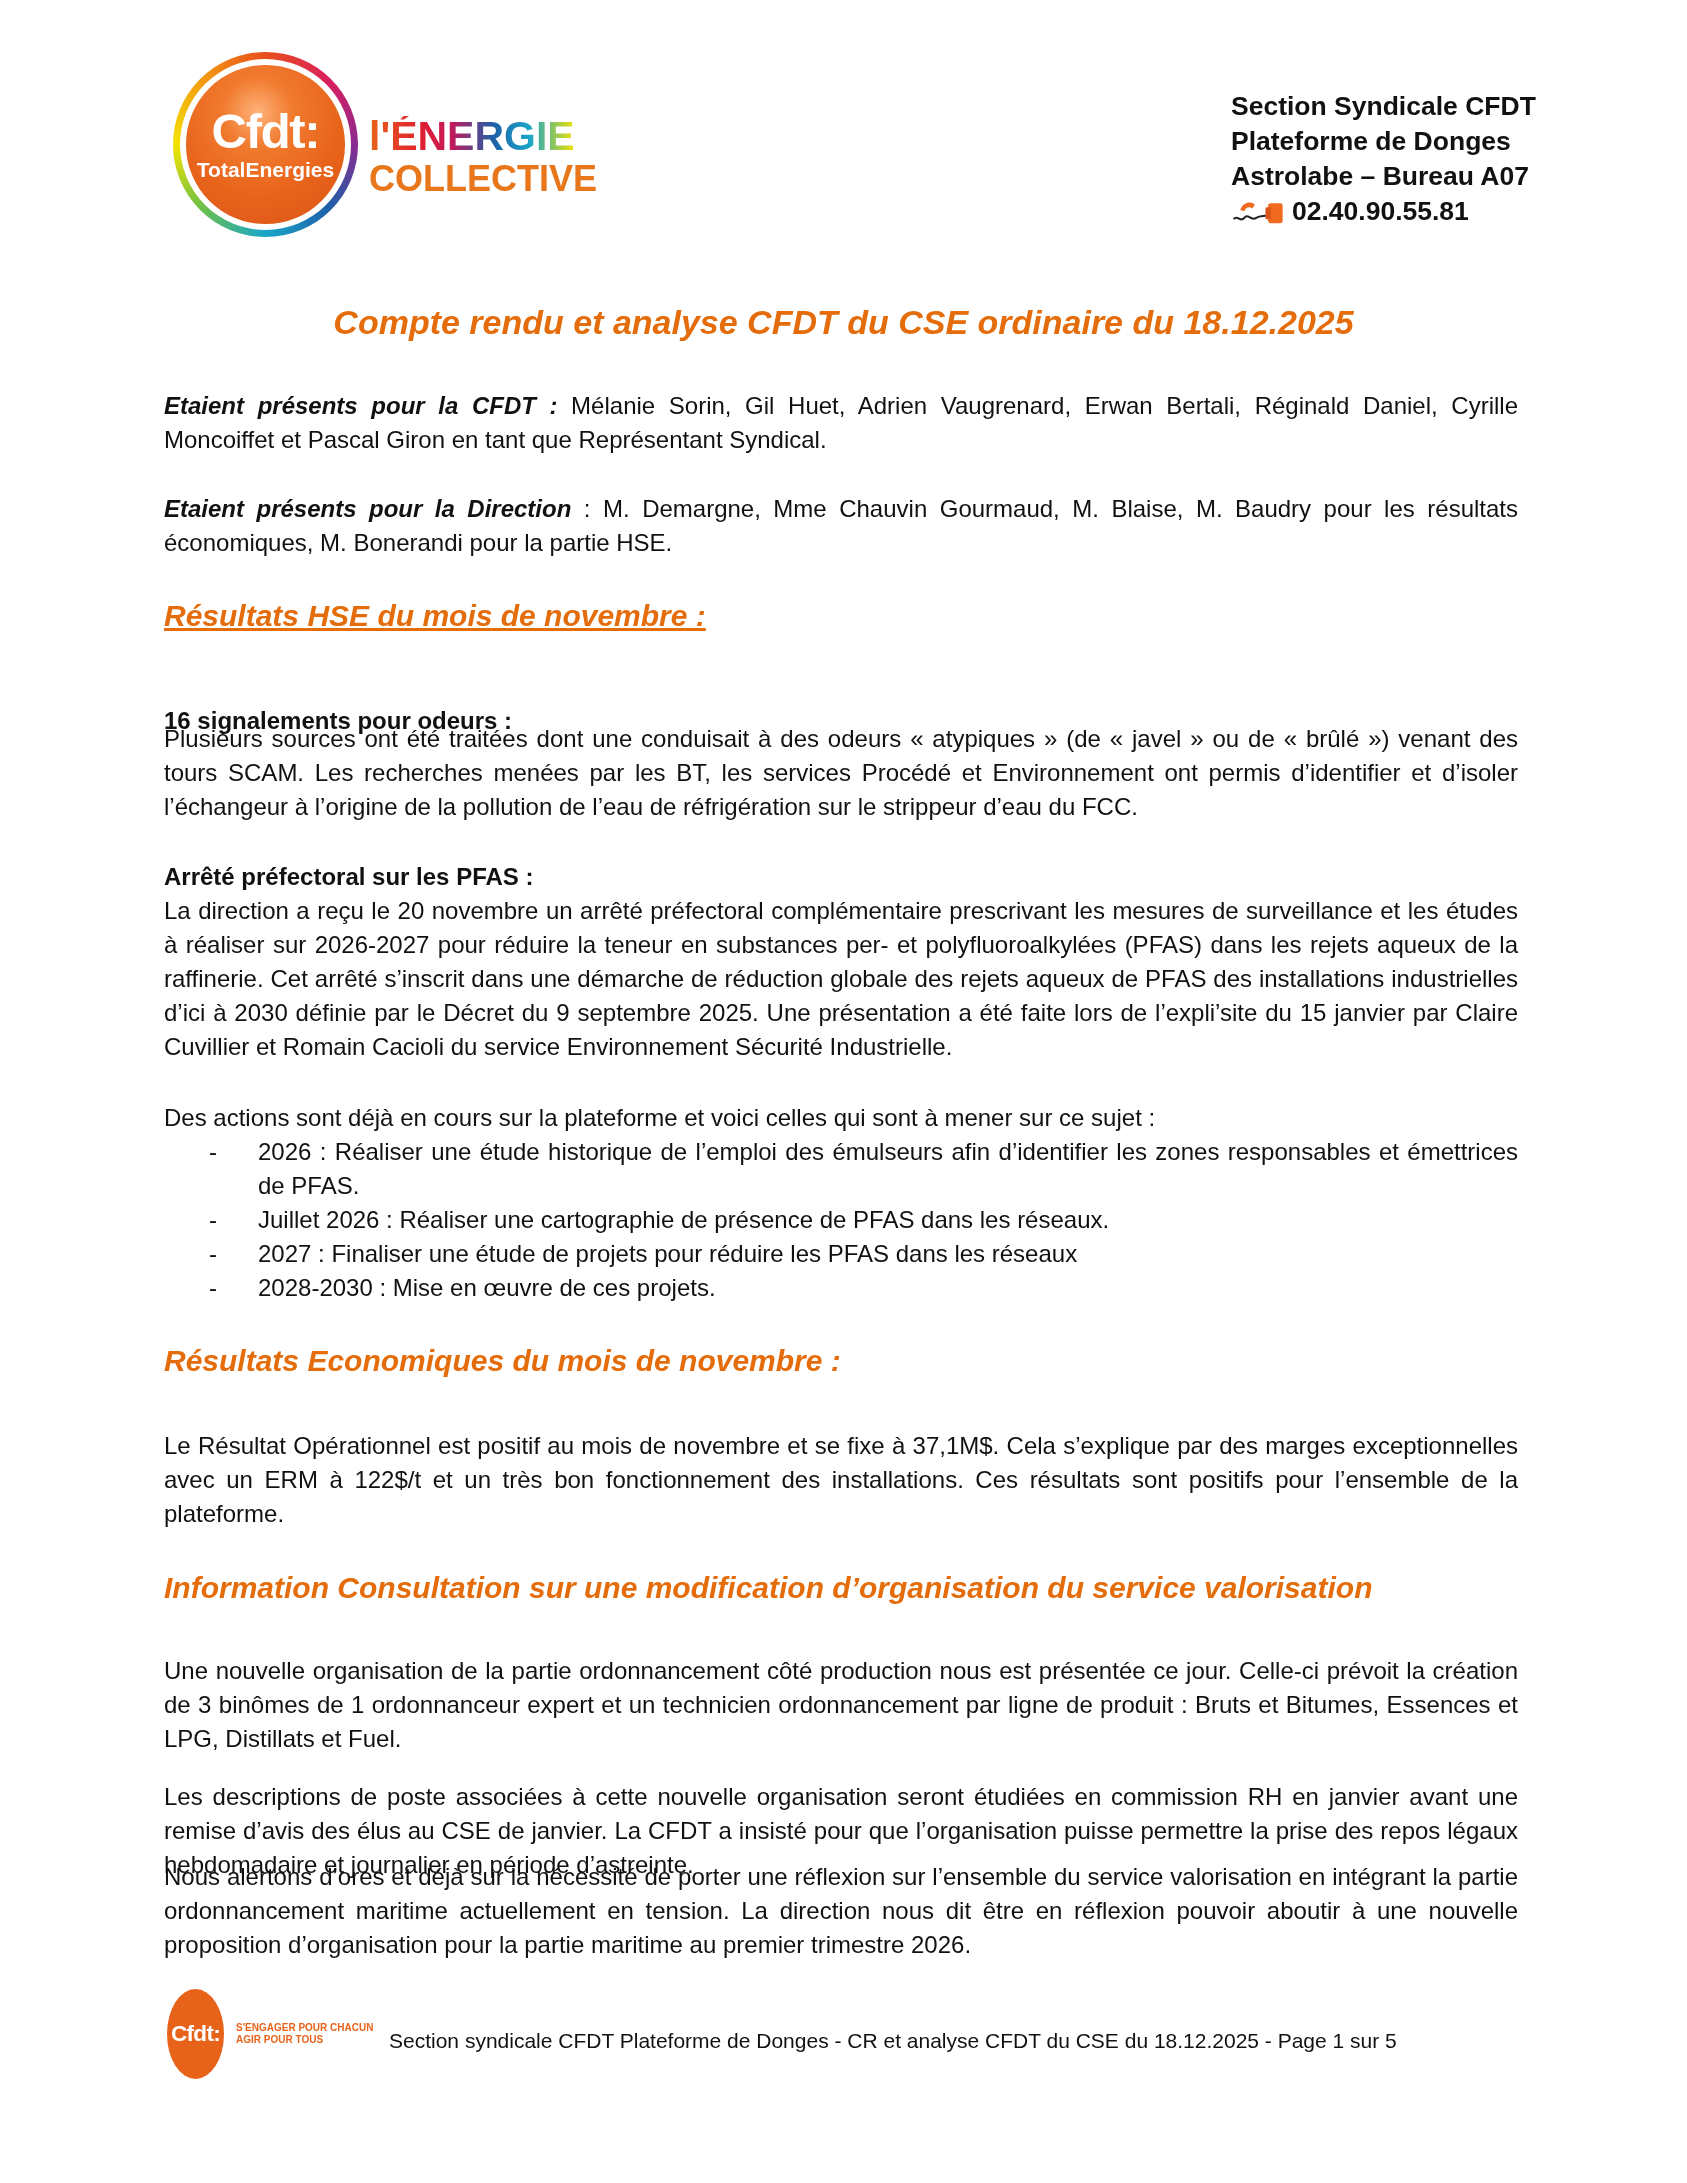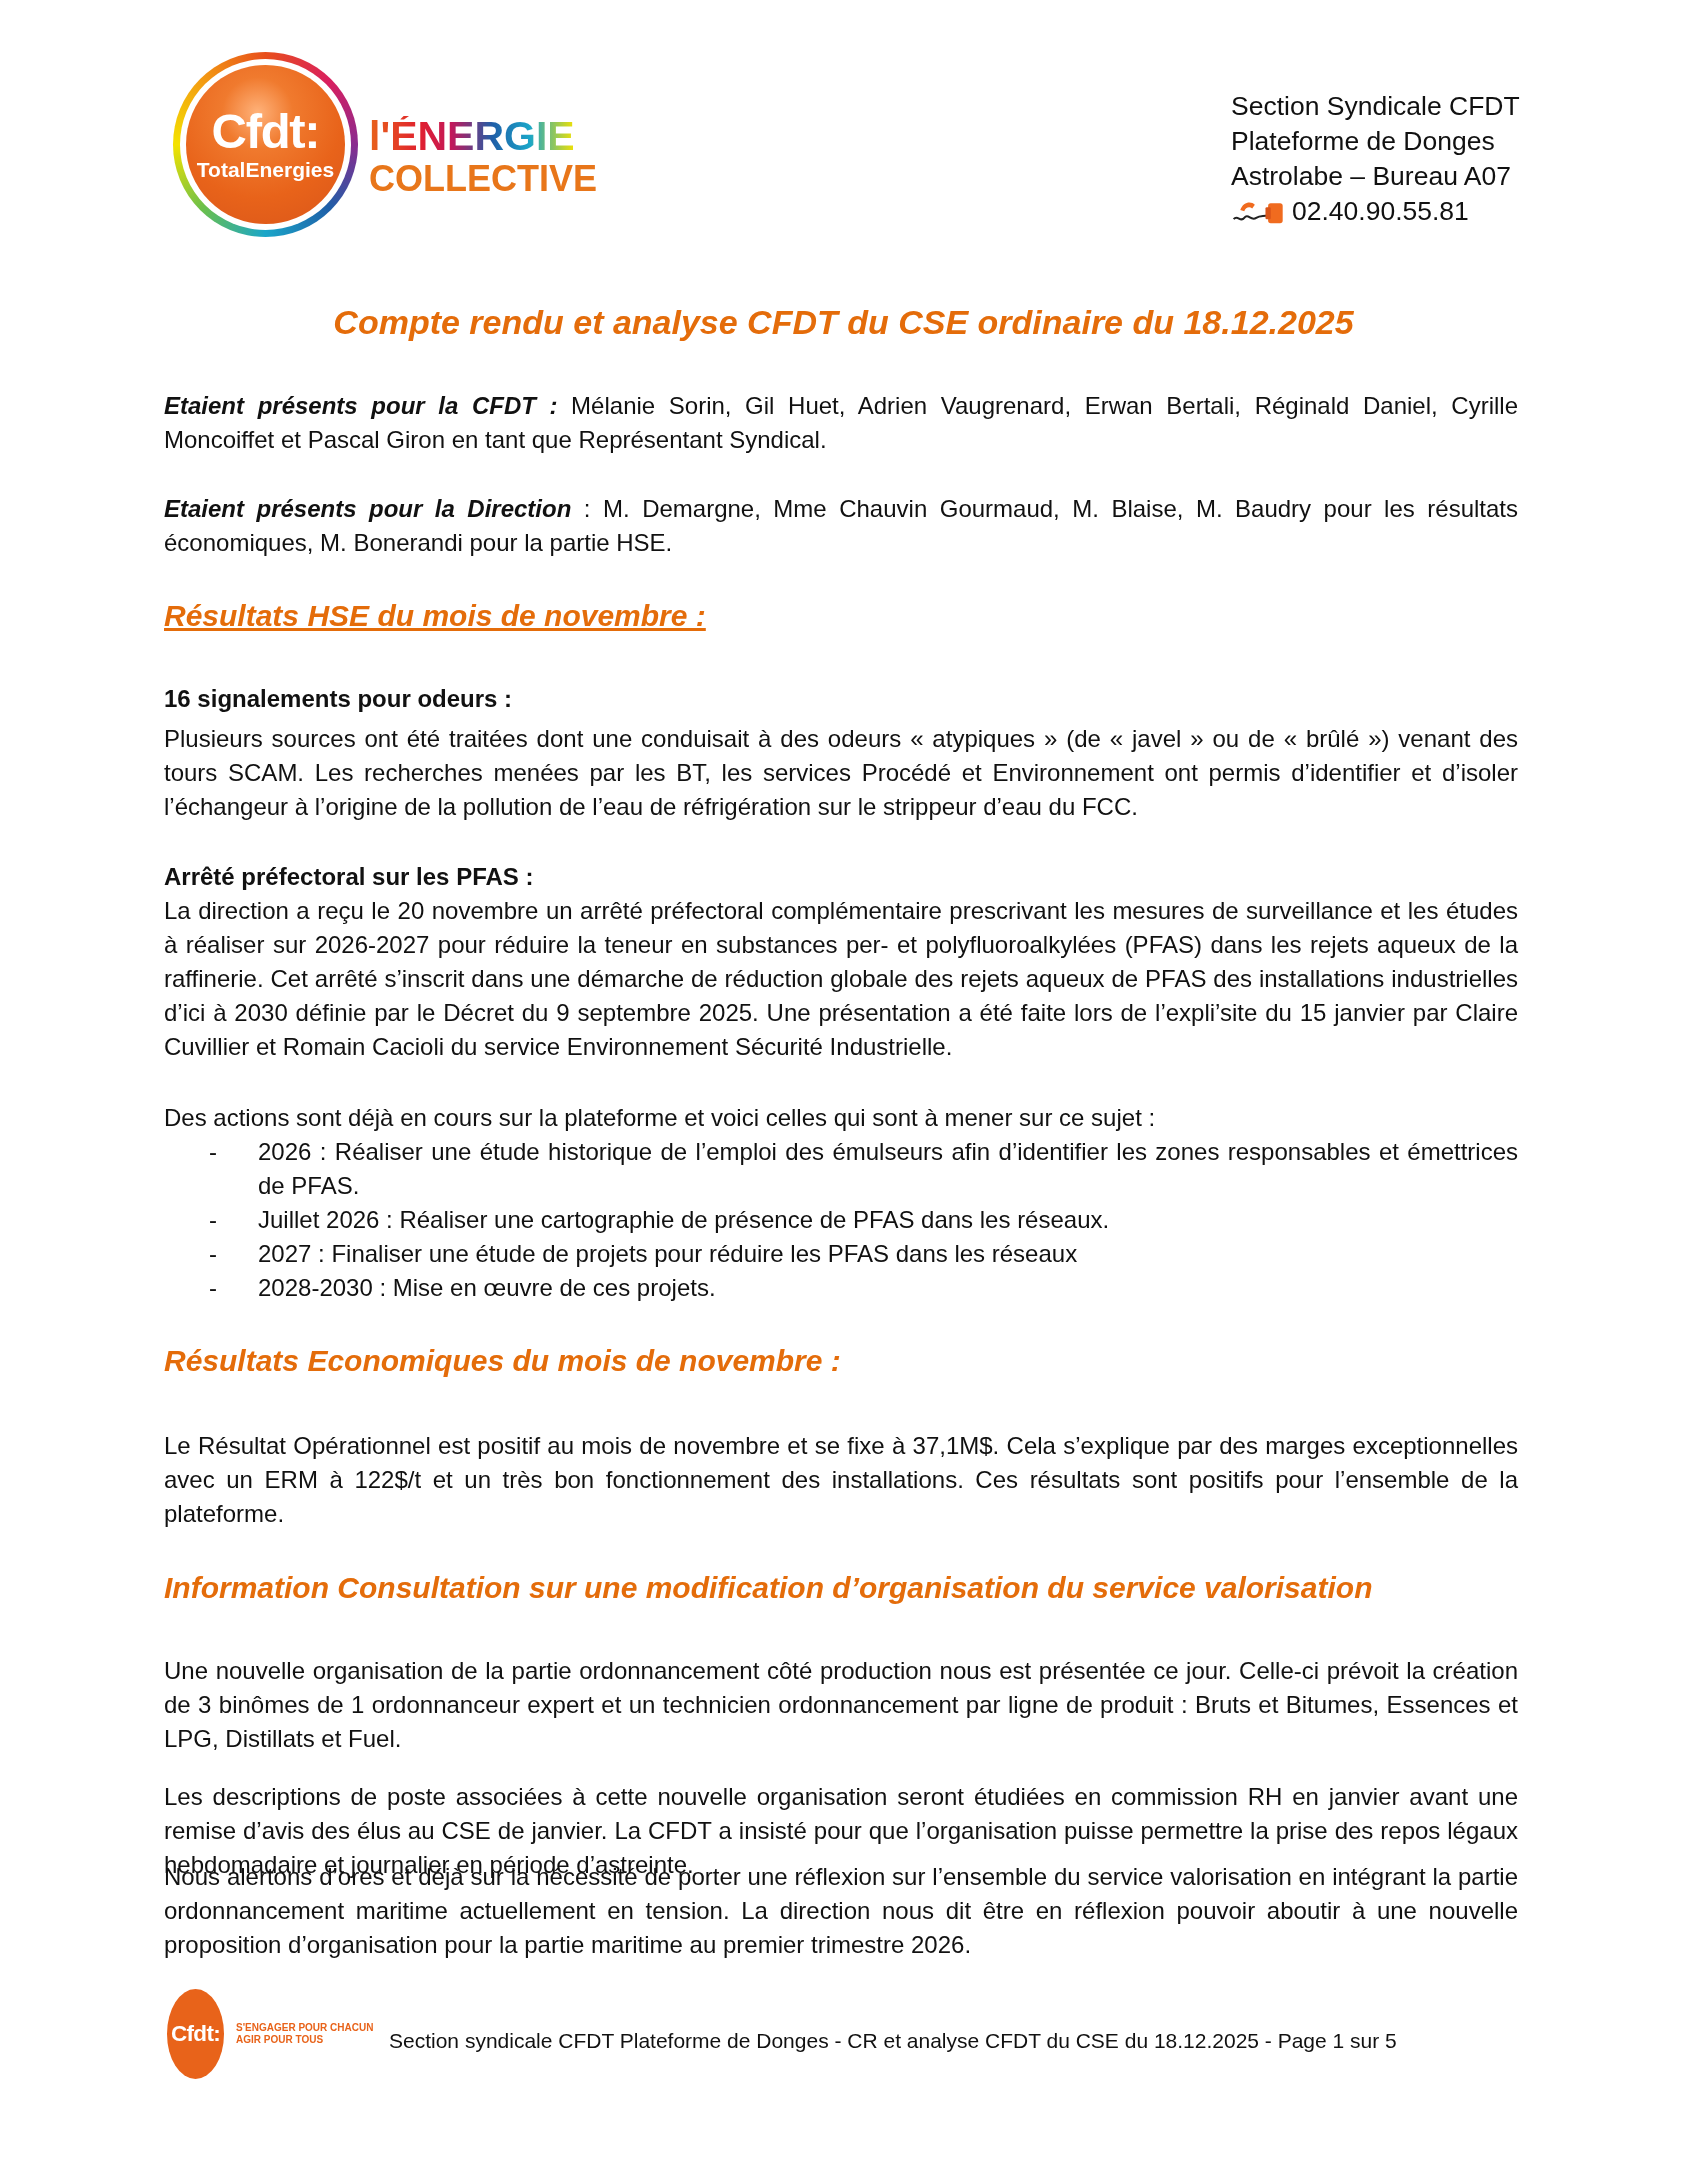--- a/index.html
+++ b/index.html
@@ -17,21 +17,21 @@
                background:radial-gradient(circle at 45% 30%, #ffb27a 0%, #f07a2e 25%, #e8631a 60%, #d9551a 100%);
                display:flex; flex-direction:column; align-items:center; justify-content:center; }
   .logo-cfdt { color:#fff; font-weight:bold; font-size:49px; line-height:1; letter-spacing:-1.3px; }
   .logo-total { color:#fff; font-weight:bold; font-size:21px; margin-top:1.3px; }
   .logo-word1 { position:absolute; left:196px; top:64px; font-weight:bold; font-size:41px; line-height:1;
                 background:linear-gradient(90deg,#e8631a 0%,#e0202f 25%,#c2185b 40%,#1f5fa8 60%,#1aa6c9 78%,#f4e200 100%);
                 -webkit-background-clip:text; background-clip:text; color:transparent; }
   .logo-word2 { position:absolute; left:196px; top:109px; font-weight:bold; font-size:36px; line-height:1; color:#e8761a; }
 
   
-  .addr { position:absolute; left:1231px; top:89px; font-weight:normal; font-size:26.5px; line-height:35px; color:#111; }
+  .addr { position:absolute; left:1231px; top:89px; font-weight:bold; font-size:26.5px; line-height:35px; color:#111; }
   .addr .phone-row { display:flex; align-items:center; }
   .phone-icon { display:inline-block; width:57px; height:26.5px; margin-right:4px; }
 
   
   .doc-title { position:absolute; left:0; width:1687px; top:303px; text-align:center;
                font-weight:bold; font-style:italic; font-size:34px; color:#e46c0a; }
 
   .body { position:absolute; left:164px; width:1354px; font-size:24px; line-height:34px; color:#111; }
   .justify { text-align:justify; text-align-last:left; }
   .lead { font-weight:bold; font-style:italic; }
@@ -85,21 +85,21 @@
 
   <div class="body justify" style="top:389px;">
     <span class="lead">Etaient présents pour la CFDT :</span><span> Mélanie Sorin, Gil Huet, Adrien Vaugrenard, Erwan Bertali, Réginald Daniel, Cyrille Moncoiffet et Pascal Giron en tant que Représentant Syndical.</span>
   </div>
   <div class="body justify" style="top:492px;">
     <span class="lead">Etaient présents pour la Direction</span><span> : M. Demargne, Mme Chauvin Gourmaud, M. Blaise, M. Baudry pour les résultats économiques, M. Bonerandi pour la partie HSE.</span>
   </div>
 
   <div class="body section-h" style="top:599px;text-decoration:underline;">Résultats HSE du mois de novembre :</div>
 
-  <div class="body sub-h" style="top:682px;">16 signalements pour odeurs :</div>
+  <div class="body sub-h" style="top:704px;">16 signalements pour odeurs :</div>
   <div class="body justify" style="top:722px;">Plusieurs sources ont été traitées dont une conduisait à des odeurs « atypiques » (de « javel » ou de « brûlé ») venant des tours SCAM. Les recherches menées par les BT, les services Procédé et Environnement ont permis d’identifier et d’isoler l’échangeur à l’origine de la pollution de l’eau de réfrigération sur le strippeur d’eau du FCC.</div>
 
   <div class="body sub-h" style="top:860px;">Arrêté préfectoral sur les PFAS :</div>
   <div class="body justify" style="top:894px;">La direction a reçu le 20 novembre un arrêté préfectoral complémentaire prescrivant les mesures de surveillance et les études à réaliser sur 2026-2027 pour réduire la teneur en substances per- et polyfluoroalkylées (PFAS) dans les rejets aqueux de la raffinerie. Cet arrêté s’inscrit dans une démarche de réduction globale des rejets aqueux de PFAS des installations industrielles d’ici à 2030 définie par le Décret du 9 septembre 2025. Une présentation a été faite lors de l’expli’site du 15 janvier par Claire Cuvillier et Romain Cacioli du service Environnement Sécurité Industrielle.</div>
 
   <div class="body" style="top:1101px;">Des actions sont déjà en cours sur la plateforme et voici celles qui sont à mener sur ce sujet :</div>
   <ul class="body bullets justify" style="top:1135px;">
     <li><span class="dash">-</span><span>2026 : Réaliser une étude historique de l’emploi des émulseurs afin d’identifier les zones responsables et émettrices de PFAS.</span></li>
     <li><span class="dash">-</span><span>Juillet 2026 : Réaliser une cartographie de présence de PFAS dans les réseaux.</span></li>
     <li><span class="dash">-</span><span>2027 : Finaliser une étude de projets pour réduire les PFAS dans les réseaux</span></li>

